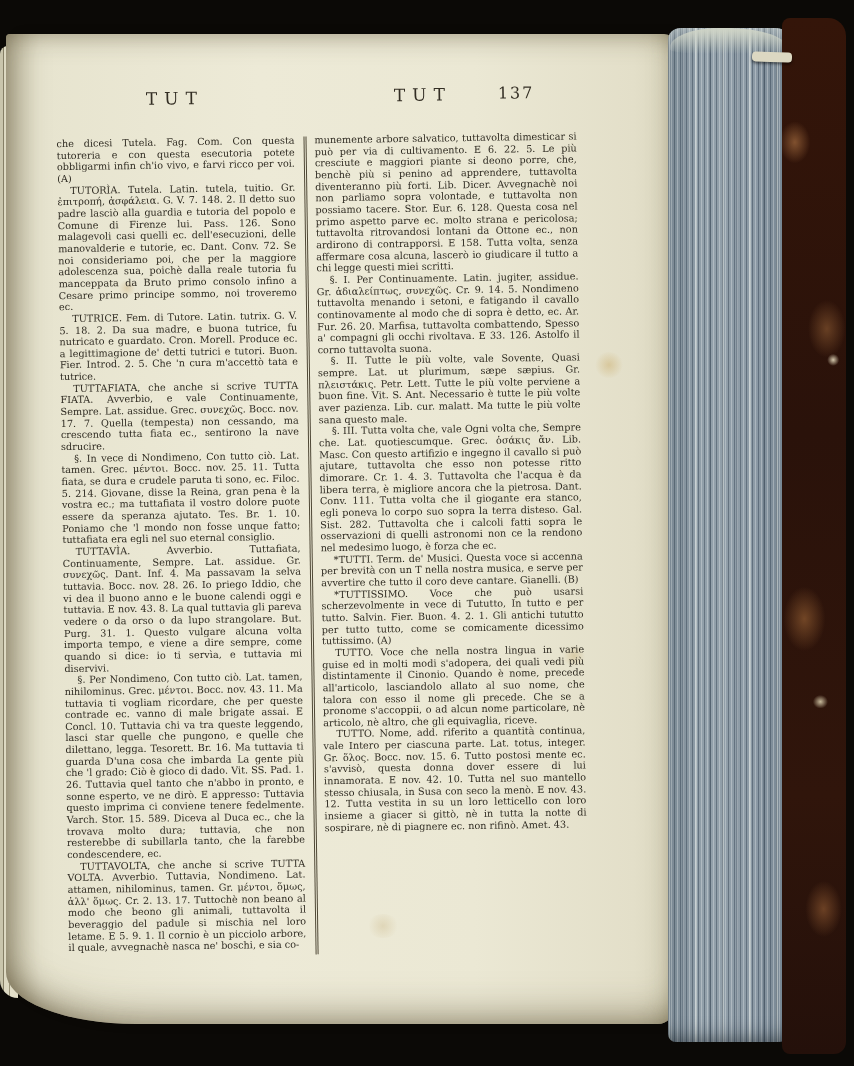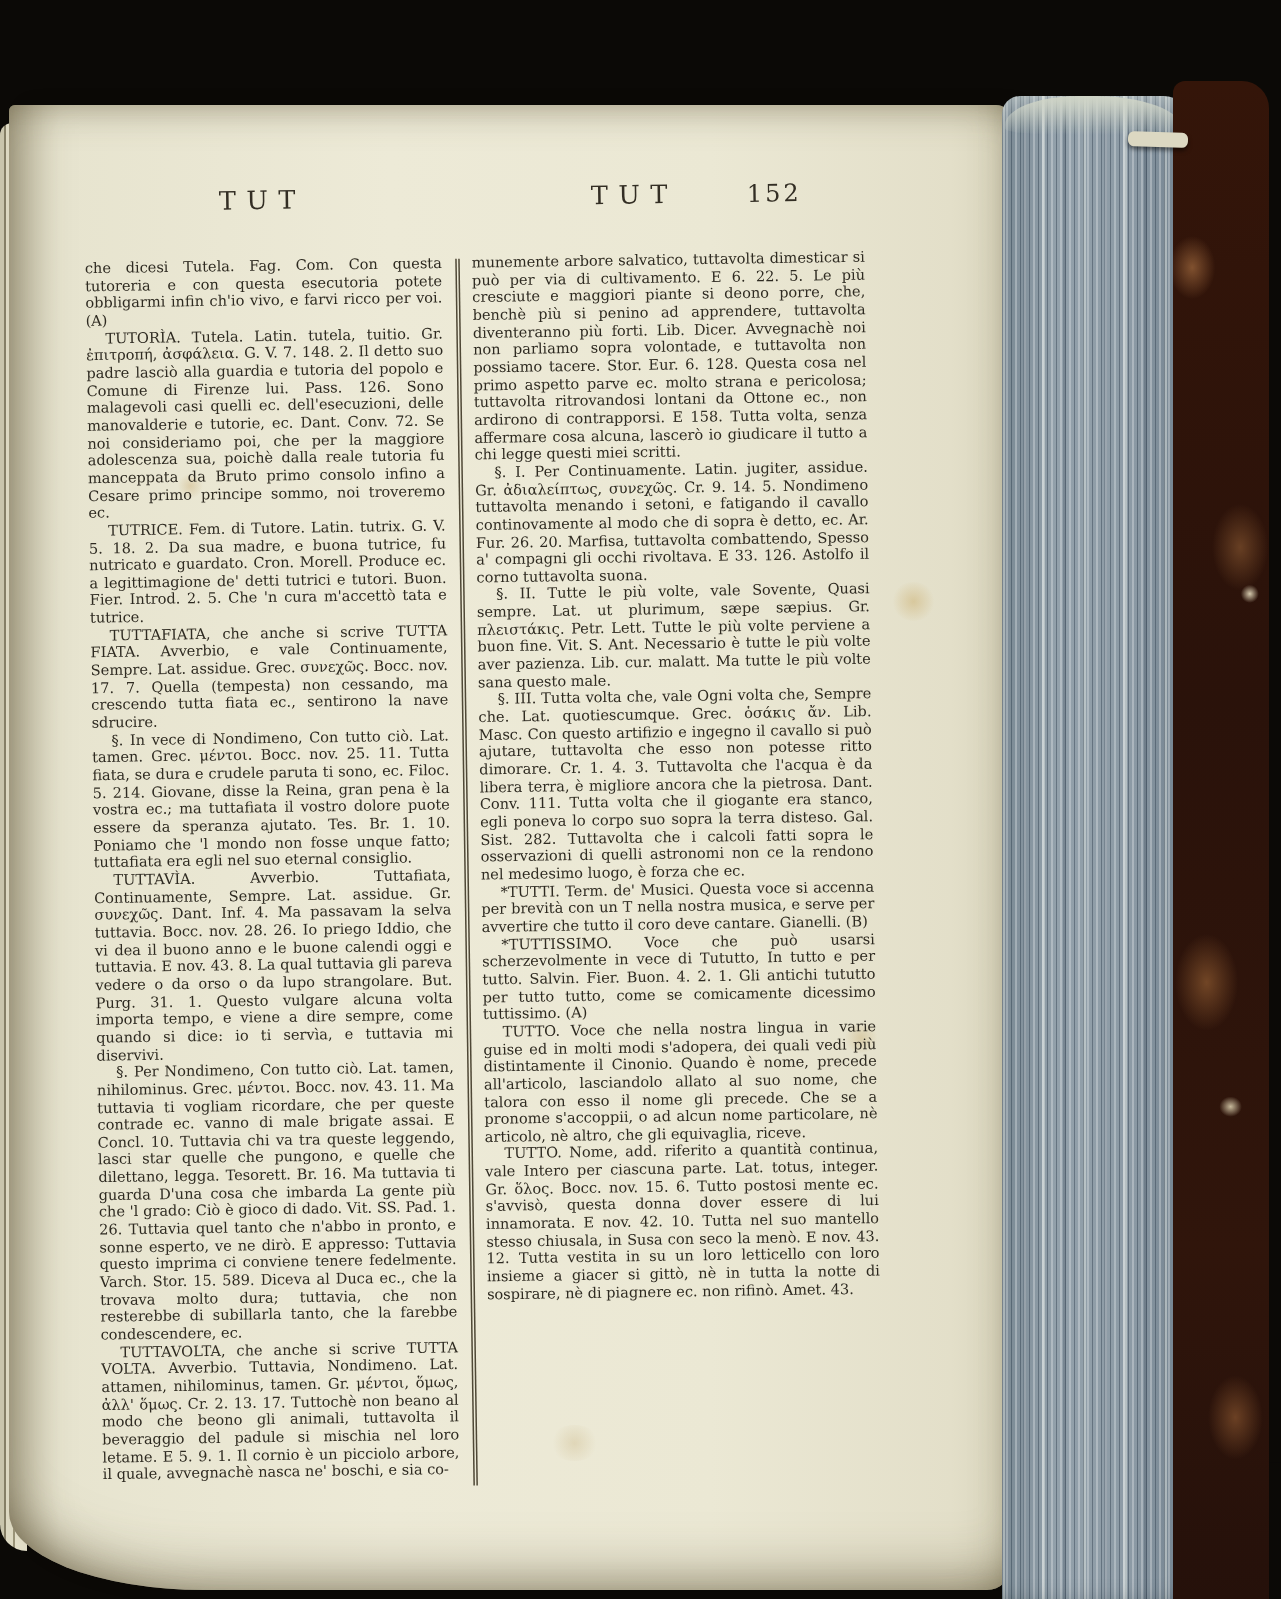--- a/index.html
+++ b/index.html
@@ -2,21 +2,21 @@
 <html lang="it" style="--bg: #0b0906; --paper: #e9e6d2; --ink: #2e2a21; --fore1: #8e9ca6; --leather: #2a120a;"><head>
 <meta charset="utf-8">
 <style>
   :root{
     --bg:#0b0906; --paper:#e9e6d2; --paper-dk:#d8d4bb; --ink:#2e2a21;
     --fore1:#8e9ca6; --fore2:#5c6b77; --leather:#2a120a;
   }
   *{margin:0;padding:0;box-sizing:border-box;}
   html,body{width:854px;height:1066px;overflow:hidden;background:var(--bg);}
   .stage{position:relative;width:854px;height:939px;background:var(--bg);
-    font-family:"DejaVu Serif",serif;color:var(--ink);margin-top:36px;}
+    font-family:"DejaVu Serif",serif;color:var(--ink);}
 
   
   .prev-pages{position:absolute;left:0;top:46px;width:18px;height:952px;
     background:repeating-linear-gradient(90deg,#c9c5ac 0 3px,#857f66 3px 4px,#ddd9c2 4px 9px,#9a9479 9px 10px,#e3dfc9 10px 18px);
     border-radius:8px 0 0 18px;}
 
   
   .page{position:absolute;left:6px;top:34px;width:668px;height:990px;
     background:linear-gradient(to right,#d6d2b9 0px,#e7e4cf 34px,#edead7 38%,#ebe8d4 70%,#e3dfc9 94%,#d9d5bd 100%);
     border-radius:4px 10px 16px 130px / 4px 10px 16px 52px;
@@ -86,21 +86,21 @@
   <div class="page">
     <div class="stain s1"></div>
     <div class="stain s2"></div>
     <div class="stain s3"></div>
     <div class="stain s4"></div>
 
     <div class="text-layer">
       <div class="running-head">
         <span class="rh left">TUT</span>
         <span class="rh right">TUT</span>
-        <span class="rh folio">152</span>
+        <span class="rh folio">137</span>
       </div>
       <div class="columns">
         <div class="col left">
             <p class="para cont">che dicesi Tutela. Fag. Com. Con questa tutoreria e con questa esecutoria potete obbligarmi infin ch'io vivo, e farvi ricco per voi. (A)</p>
             <p class="para">TUTORÌA. Tutela. Latin. tutela, tuitio. Gr. ἐπιτροπή, ἀσφάλεια. G. V. 7. 148. 2. Il detto suo padre lasciò alla guardia e tutoria del popolo e Comune di Firenze lui. Pass. 126. Sono malagevoli casi quelli ec. dell'esecuzioni, delle manovalderie e tutorie, ec. Dant. Conv. 72. Se noi consideriamo poi, che per la maggiore adolescenza sua, poichè dalla reale tutoria fu manceppata da Bruto primo consolo infino a Cesare primo principe sommo, noi troveremo ec.</p>
             <p class="para">TUTRICE. Fem. di Tutore. Latin. tutrix. G. V. 5. 18. 2. Da sua madre, e buona tutrice, fu nutricato e guardato. Cron. Morell. Produce ec. a legittimagione de' detti tutrici e tutori. Buon. Fier. Introd. 2. 5. Che 'n cura m'accettò tata e tutrice.</p>
             <p class="para">TUTTAFIATA, che anche si scrive TUTTA FIATA. Avverbio, e vale Continuamente, Sempre. Lat. assidue. Grec. συνεχῶς. Bocc. nov. 17. 7. Quella (tempesta) non cessando, ma crescendo tutta fiata ec., sentirono la nave sdrucire.</p>
             <p class="para">§. In vece di Nondimeno, Con tutto ciò. Lat. tamen. Grec. μέντοι. Bocc. nov. 25. 11. Tutta fiata, se dura e crudele paruta ti sono, ec. Filoc. 5. 214. Giovane, disse la Reina, gran pena è la vostra ec.; ma tuttafiata il vostro dolore puote essere da speranza ajutato. Tes. Br. 1. 10. Poniamo che 'l mondo non fosse unque fatto; tuttafiata era egli nel suo eternal consiglio.</p>
             <p class="para">TUTTAVÌA. Avverbio. Tuttafiata, Continuamente, Sempre. Lat. assidue. Gr. συνεχῶς. Dant. Inf. 4. Ma passavam la selva tuttavia. Bocc. nov. 28. 26. Io priego Iddio, che vi dea il buono anno e le buone calendi oggi e tuttavia. E nov. 43. 8. La qual tuttavia gli pareva vedere o da orso o da lupo strangolare. But. Purg. 31. 1. Questo vulgare alcuna volta importa tempo, e viene a dire sempre, come quando si dice: io ti servìa, e tuttavia mi diservivi.</p>
             <p class="para">§. Per Nondimeno, Con tutto ciò. Lat. tamen, nihilominus. Grec. μέντοι. Bocc. nov. 43. 11. Ma tuttavia ti vogliam ricordare, che per queste contrade ec. vanno di male brigate assai. E Concl. 10. Tuttavia chi va tra queste leggendo, lasci star quelle che pungono, e quelle che dilettano, legga. Tesorett. Br. 16. Ma tuttavia ti guarda D'una cosa che imbarda La gente più che 'l grado: Ciò è gioco di dado. Vit. SS. Pad. 1. 26. Tuttavia quel tanto che n'abbo in pronto, e sonne esperto, ve ne dirò. E appresso: Tuttavia questo imprima ci conviene tenere fedelmente. Varch. Stor. 15. 589. Diceva al Duca ec., che la trovava molto dura; tuttavia, che non resterebbe di subillarla tanto, che la farebbe condescendere, ec.</p>

